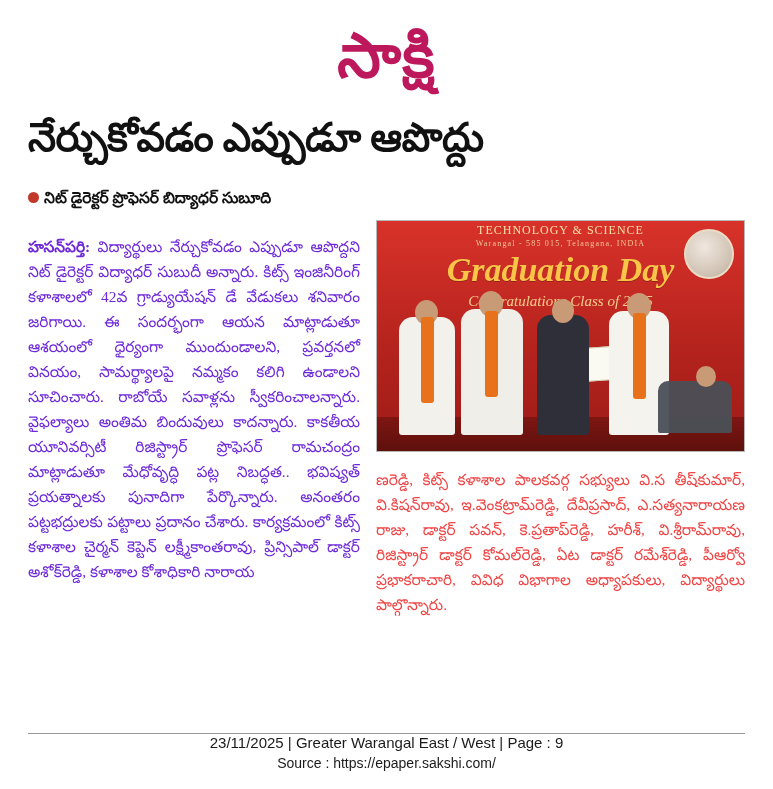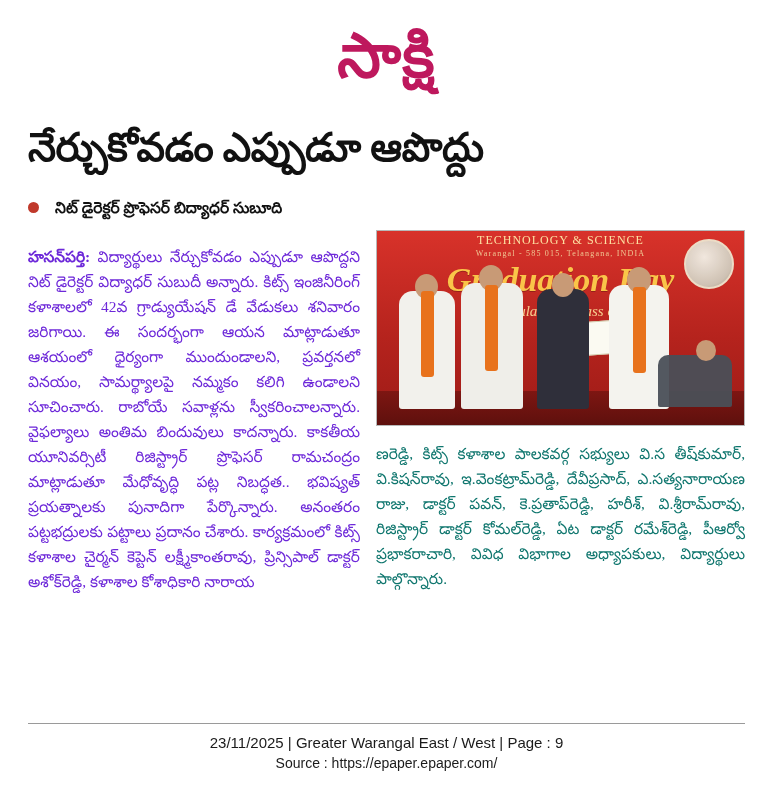--- a/index.html
+++ b/index.html
@@ -34,35 +34,35 @@
     font-family: "Liberation Serif", serif;
     font-size: 62px;
     font-weight: bold;
     color: #be185d;
     letter-spacing: 1px;
     line-height: 1.05;
   }
 
   
   .headline {
-    margin-top: 34px;
+    margin-top: 24px;
     font-family: "Liberation Serif", serif;
     font-size: 40px;
     font-weight: bold;
     color: #111;
     line-height: 1.15;
     letter-spacing: -0.5px;
   }
 
   
   .subhead-row {
     margin-top: 22px;
     display: flex;
     align-items: center;
-    gap: 16px;
+    gap: 5px;
   }
   .bullet-dot {
     width: 11px;
     height: 11px;
     border-radius: 50%;
     background: #c0392b;
     flex: 0 0 auto;
     display: inline-block;
   }
   .subhead-text {
@@ -97,21 +97,21 @@
     text-align: justify;
     text-justify: inter-word;
   }
   .dateline {
     font-weight: bold;
   }
 
   
   .photo-frame {
     width: 100%;
-    height: 196px;
+    height: 232px;
     border: 1px solid #b8b8b8;
     box-sizing: border-box;
     position: relative;
     overflow: hidden;
     background: linear-gradient(#d8322a, #b5231d 55%, #9d1b17);
   }
   .photo-banner-text {
     position: absolute;
     top: 2px;
     left: 0;
@@ -246,32 +246,31 @@
     font-size: 15px;
     font-weight: bold;
     color: #111;
   }
 
   .right-text {
     margin-top: 16px;
     font-family: "Liberation Serif", serif;
     font-size: 15.4px;
     line-height: 1.62;
-    color: #0f766e;
+    color: #ef4444;
     text-align: justify;
   }
 
   
   .footer {
     position: absolute;
     left: 28px;
     right: 28px;
     bottom: 18px;
     border-top: 1px solid #9a9a9a;
-    padding-top: 10px;
     text-align: center;
   }
   .footer-line1 {
     font-size: 15px;
     color: #1b1b1b;
     font-family: "Liberation Sans", sans-serif;
   }
   .footer-line2 {
     margin-top: 4px;
     font-size: 14px;
@@ -333,16 +332,16 @@
         <div class="seated-head"></div>
       </div>
 
 
       <p class="right-text">ణరెడ్డి, కిట్స్ కళాశాల పాలకవర్గ సభ్యులు వి.స తీష్‌కుమార్, వి.కిషన్‌రావు, ఇ.వెంకట్రామ్‌రెడ్డి, దేవీప్రసాద్, ఎ.సత్యనారాయణ రాజు, డాక్టర్ పవన్, కె.ప్రతాప్‌రెడ్డి, హరీశ్, వి.శ్రీరామ్‌రావు, రిజిస్ట్రార్ డాక్టర్ కోమల్‌రెడ్డి, ఏట డాక్టర్ రమేశ్‌రెడ్డి, పీఆర్వో ప్రభాకరాచారి, వివిధ విభాగాల అధ్యాపకులు, విద్యార్థులు పాల్గొన్నారు.</p>
     </div>
   </div>
 
   <div class="footer">
     <div class="footer-line1">23/11/2025 | Greater Warangal East / West | Page : 9</div>
-    <div class="footer-line2">Source : https://epaper.epaper.com/</div>
+    <div class="footer-line2">Source : https://epaper.sakshi.com/</div>
   </div>
 
 </div>
 
 </body></html>

